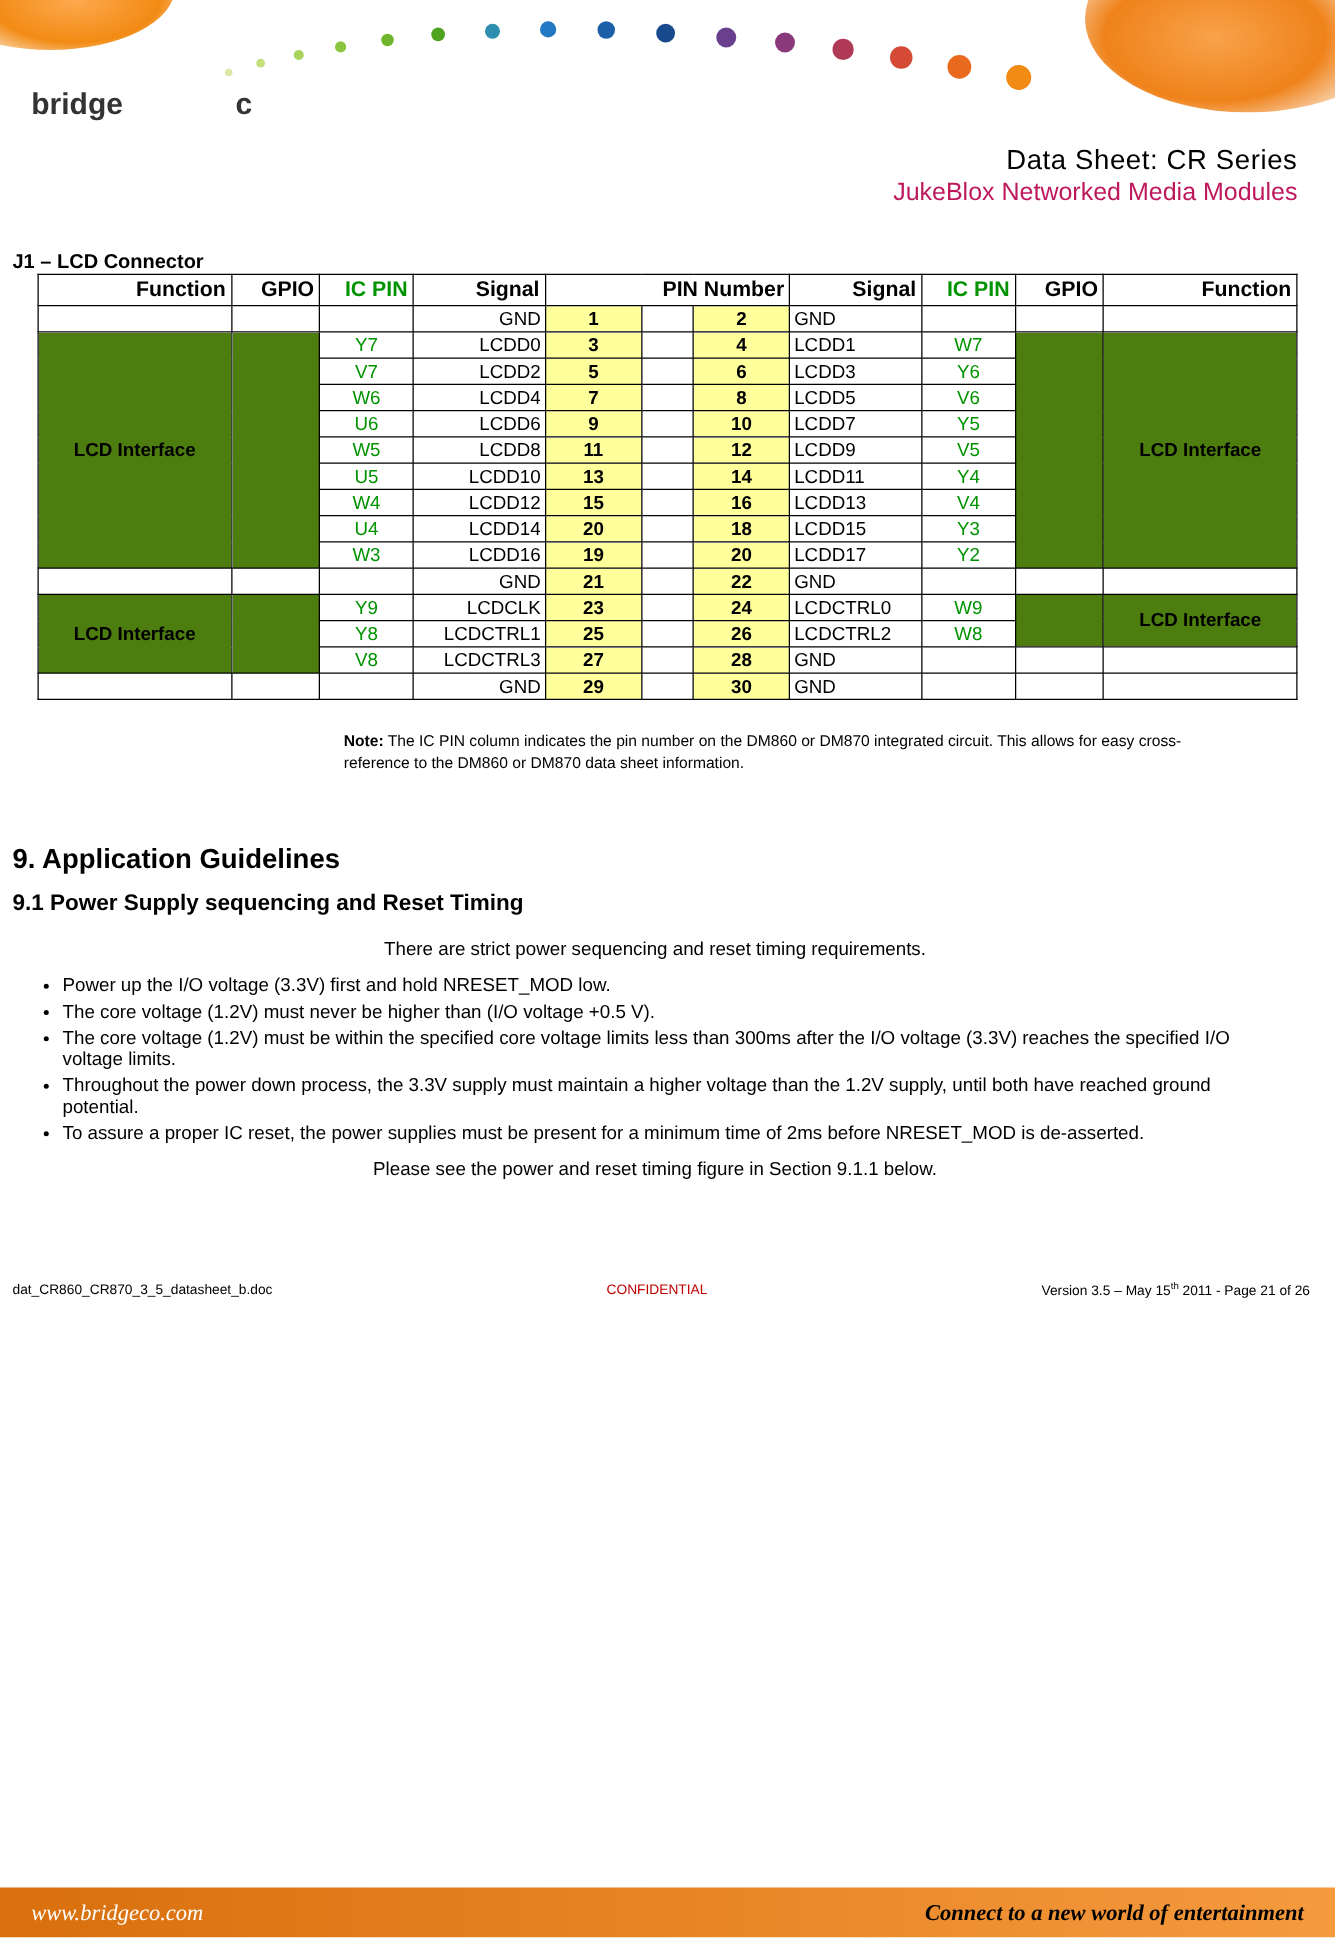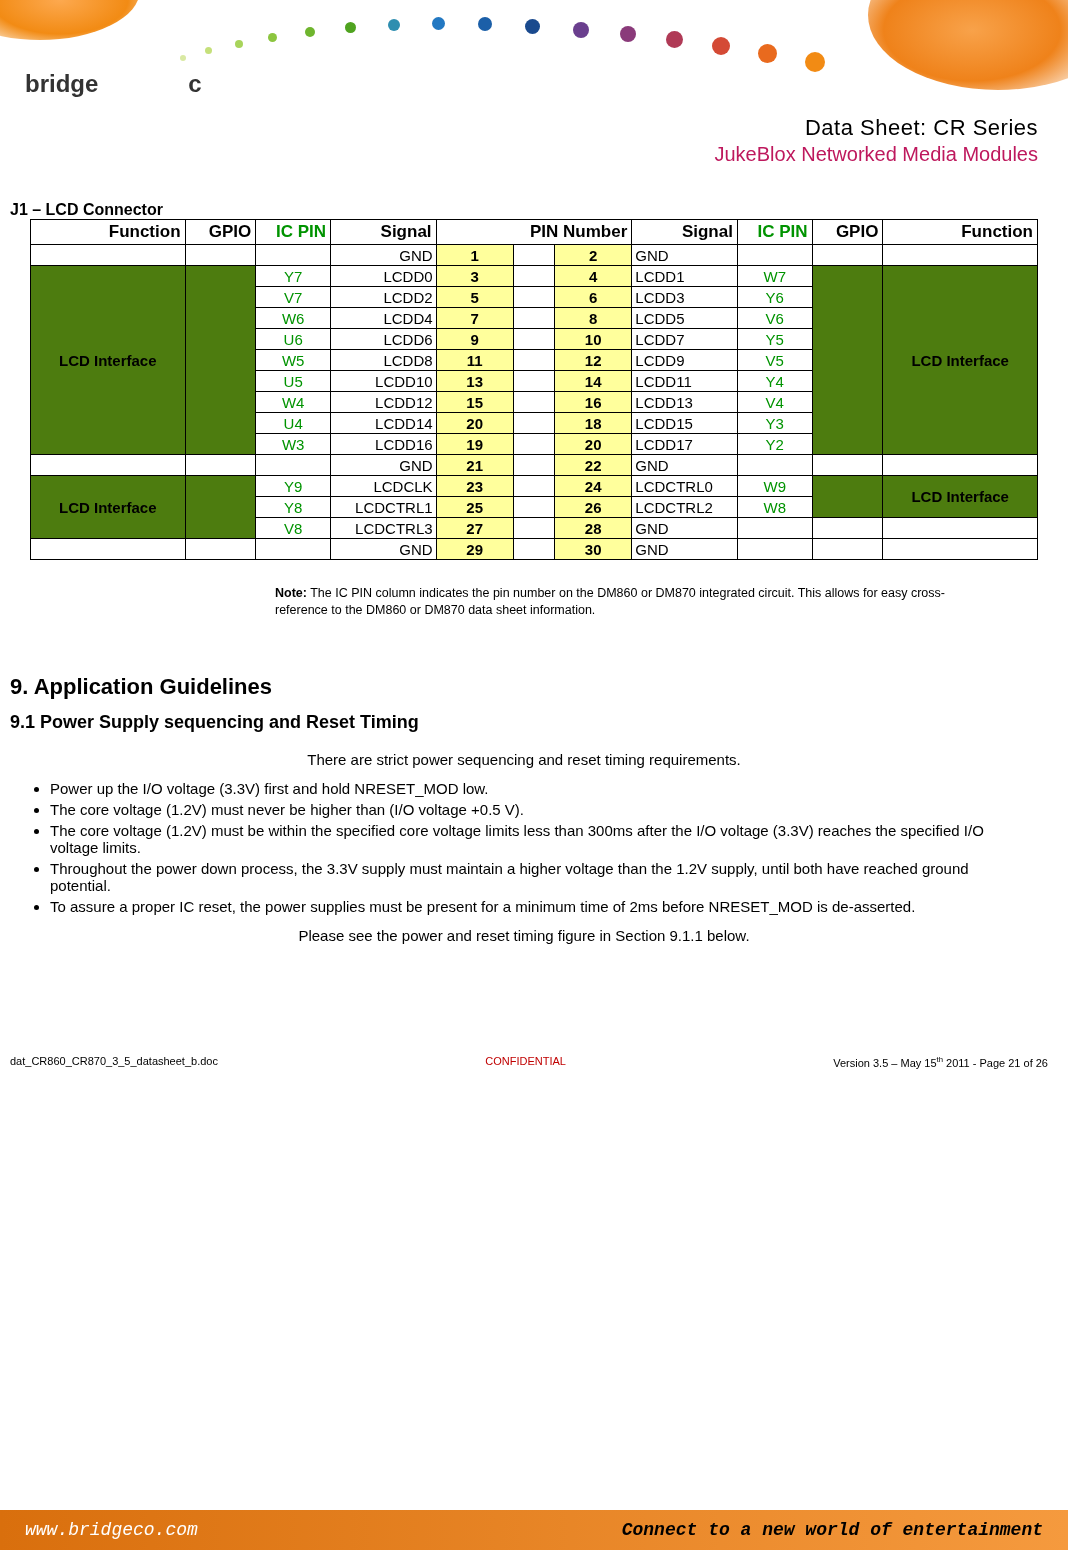--- a/index.html
+++ b/index.html
@@ -76,30 +76,30 @@
   .note-block b { font-weight:bold;}
   h2.app { font-size:22px; font-weight:bold; margin:55px 0 10px -20px;}
   h3.sub { font-size:18px; font-weight:bold; margin:12px 0 18px -20px;}
   p.body { font-size:15px; margin:8px 0 12px -20px;text-align:center;}
   ul.body { font-size:15px; margin:0 12px 12px 0px; padding-left:10px;}
   ul.body li { margin-bottom:4px; list-style-type: disc; margin-left:10px;}
   .footer {
     border-top: none;
     font-size:11px;
     display:flex; justify-content:space-between;
-    margin-top:111px; margin-left:-20px; margin-right:-10px;
+    margin-top:80px; margin-left:-20px; margin-right:-10px;align-items:flex-end;
   }
   .footer .conf { color:#c00000; }
   .sup { font-size:0.7em; vertical-align:super;}
   .bottom-bar {
     background: linear-gradient(to right, #d96f0d, #f59a3e);
     height:40px; width:100%;
     display:flex; justify-content:space-between; align-items:center;
     padding:0 25px; box-sizing:border-box;
-    color:#fff; font-family: Liberation Mono, monospace;
+    color:#fff; font-family: Liberation Serif, serif;
   }
   .bottom-bar .www { font-size:18px; color:#fff; font-style:italic;}
   .bottom-bar .tag { font-size:18px; color:#000; font-style:italic; font-weight:bold;}
 </style>
 </head>
 <body>
 
 <div class="page">
   <div class="top-decor">
     <div class="blob-tl"></div>

